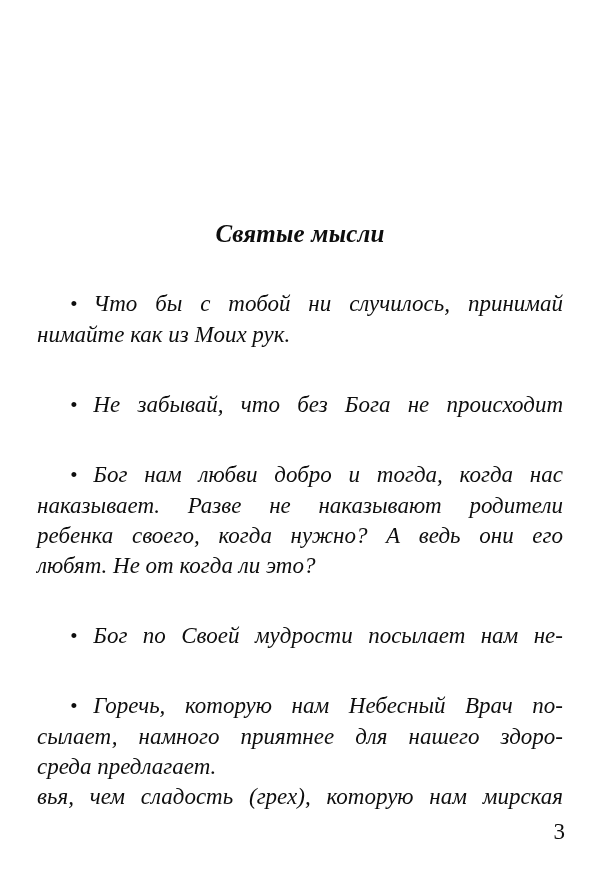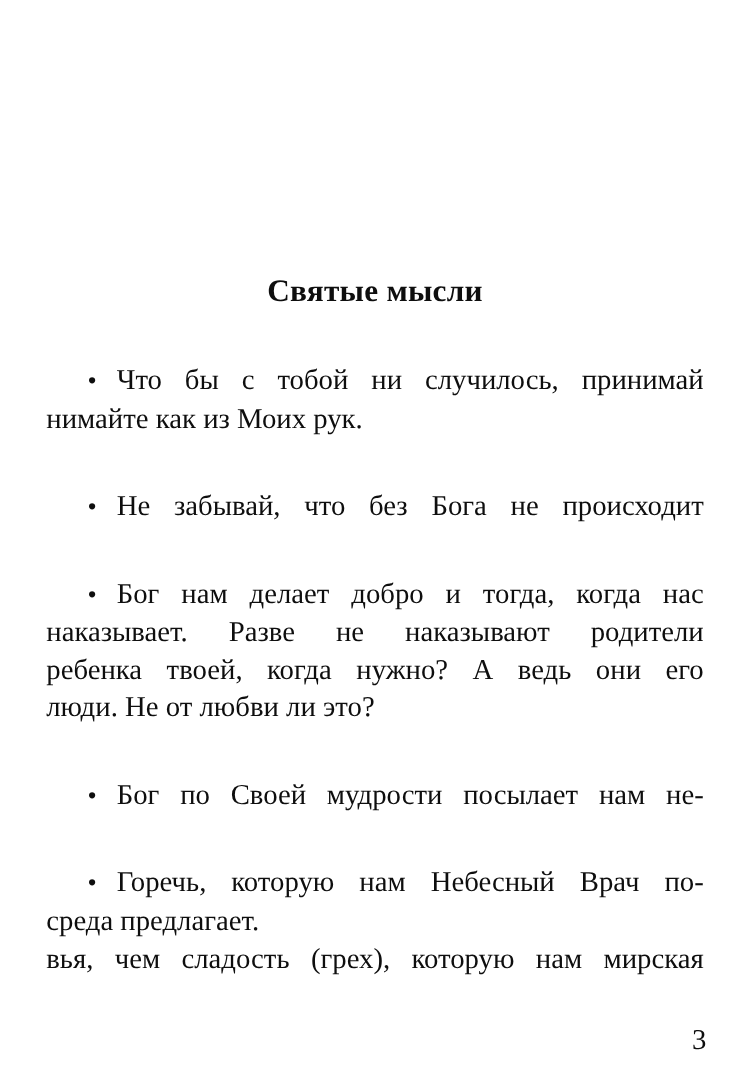--- a/index.html
+++ b/index.html
@@ -14,20 +14,21 @@
     background: #ffffff;
     font-family: "Liberation Serif", "DejaVu Serif", serif;
     color: #0e0e0e;
     overflow: hidden;
   }
   .content {
     position: absolute;
     left: 37px;
     right: 37px;
     top: 219px;
+    font-style: italic;
   }
   .title {
     margin: 0 0 13px 0;
     font-size: 25px;
     line-height: 30px;
     font-weight: bold;
     text-align: center;
     letter-spacing: 0.2px;
   }
   .paragraph {
@@ -67,29 +68,30 @@
     <h1 class="title">Святые мысли</h1>
     <div id="paragraphs">
         <div class="paragraph">
           <div class="line first"><span class="bullet">•</span><span>Что бы с тобой ни случилось, принимай</span></div>
           <div class="line last">нимайте как из Моих рук.</div>
         </div>
         <div class="paragraph">
           <div class="line first"><span class="bullet">•</span><span>Не забывай, что без Бога не происходит</span></div>
         </div>
         <div class="paragraph">
-          <div class="line first"><span class="bullet">•</span><span>Бог нам делает добро и тогда, когда нас</span></div>
+          <div class="line first"><span class="bullet">•</span><span>Бог нам любви добро и тогда, когда нас</span></div>
           <div class="line">наказывает. Разве не наказывают родители</div>
-          <div class="line">ребенка твоей, когда нужно? А ведь они его</div>
-          <div class="line last">люди. Не от любви ли это?</div>
+          <div class="line">ребенка своего, когда нужно? А ведь они его</div>
+          <div class="line last">любят. Не от когда ли это?</div>
         </div>
         <div class="paragraph">
           <div class="line first"><span class="bullet">•</span><span>Бог по Своей мудрости посылает нам не-</span></div>
         </div>
         <div class="paragraph">
           <div class="line first"><span class="bullet">•</span><span>Горечь, которую нам Небесный Врач по-</span></div>
+          <div class="line">сылает, намного приятнее для нашего здоро-</div>
           <div class="line last">среда предлагает.</div>
           <div class="line">вья, чем сладость (грех), которую нам мирская</div>
         </div>
       </div>
   </div>
   <div class="page-number">3</div>
 </div>
 
 </body></html>

